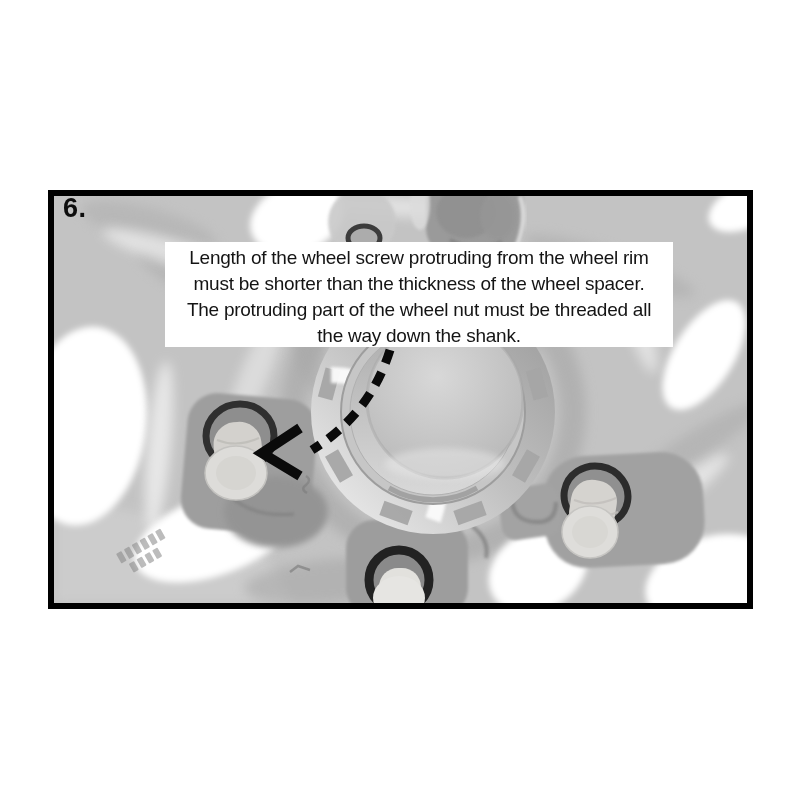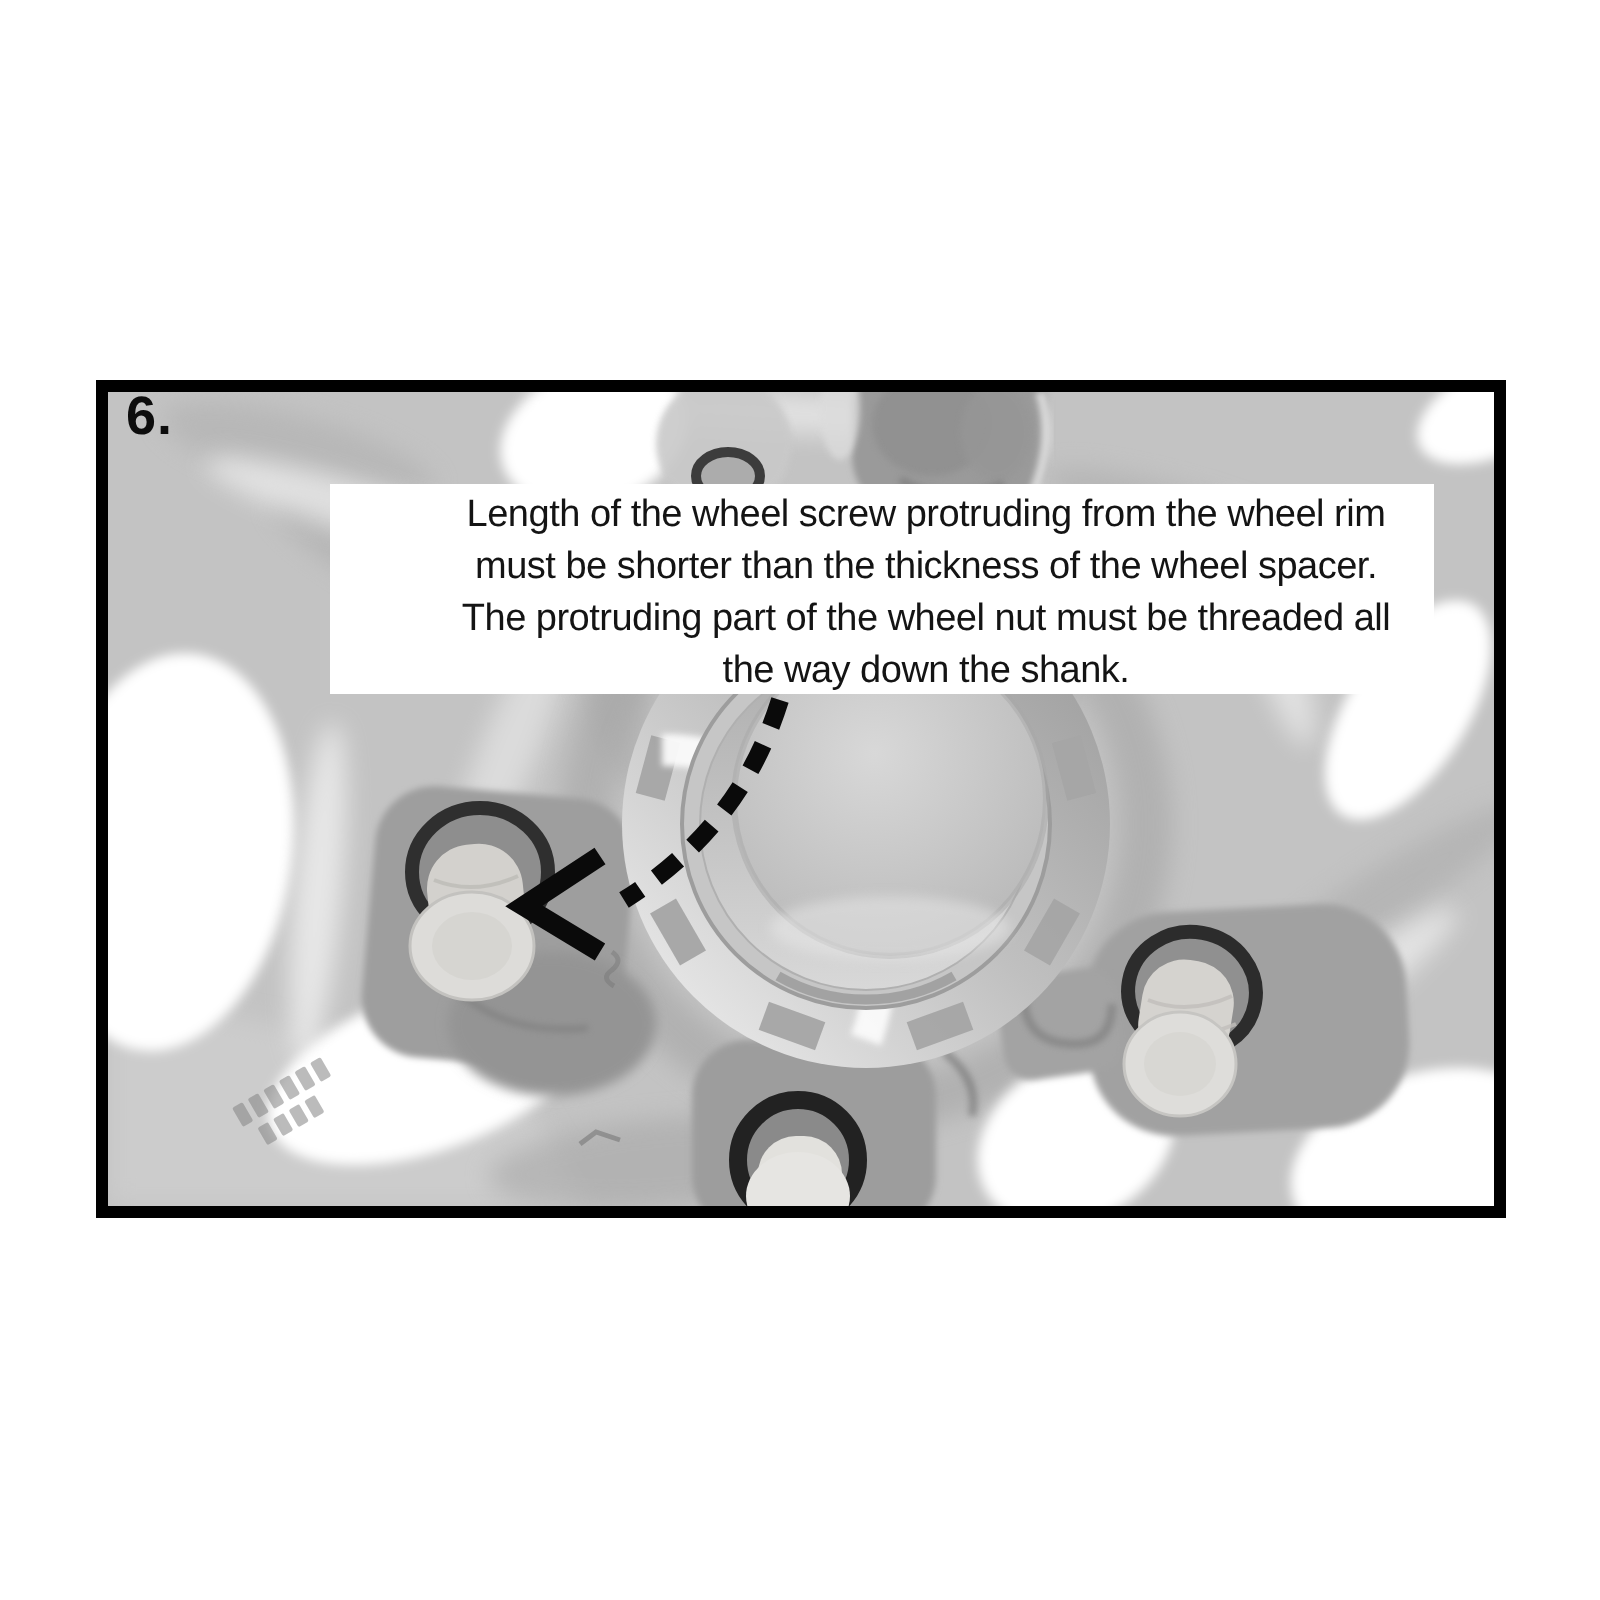--- a/index.html
+++ b/index.html
@@ -6,21 +6,21 @@
   #page{position:relative;width:800px;height:800px;background:#ffffff;overflow:hidden;
         font-family:"Liberation Sans",sans-serif;}
   #frame{position:absolute;left:48px;top:190px;width:693px;height:407px;
          border:6px solid var(--frame_border,#000);box-sizing:content-box;overflow:hidden;background:#c3c3c3;}
   #photo-svg{position:absolute;left:0;top:0;width:693px;height:407px;display:block;}
   .base-rect{fill:var(--photo_base_gray,#c3c3c3);}
   #step-number{position:absolute;left:9px;top:-3px;font-size:27px;font-weight:bold;
                color:#0d0d0d;letter-spacing:0.5px;z-index:5;}
   #caption-box{position:absolute;left:111px;top:46px;width:508px;height:105px;
                background:var(--caption_background,#fff);z-index:4;
-               display:block;text-align:center;padding-left:44px;}
+               display:block;text-align:center;}
   #caption-text{white-space:pre;font-size:19px;line-height:26px;letter-spacing:-0.25px;
                 color:var(--text,#141414);padding-top:3px;}
   .arrow-stroke{stroke:var(--arrow,#0a0a0a);}
 </style>
 </head>
 <body>
 
 <div id="page">
   <div id="frame">
 

